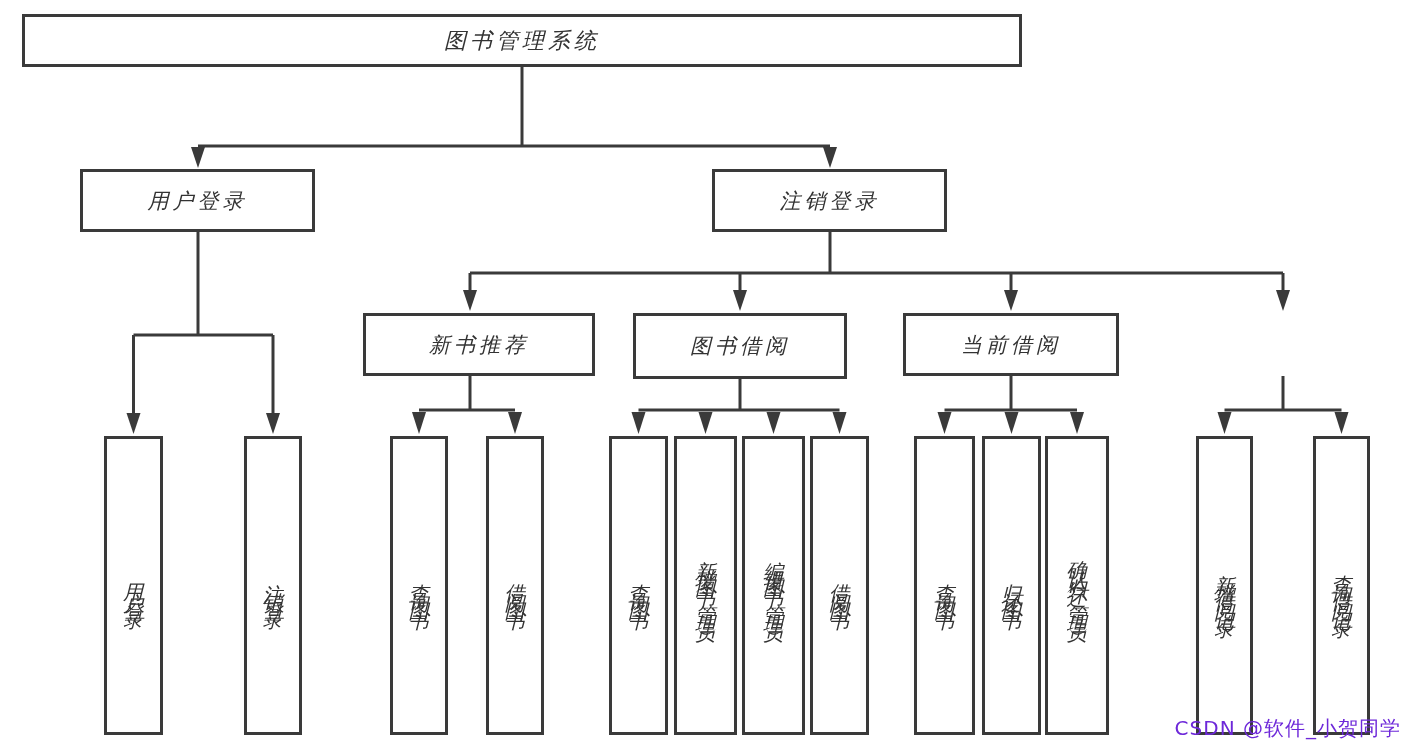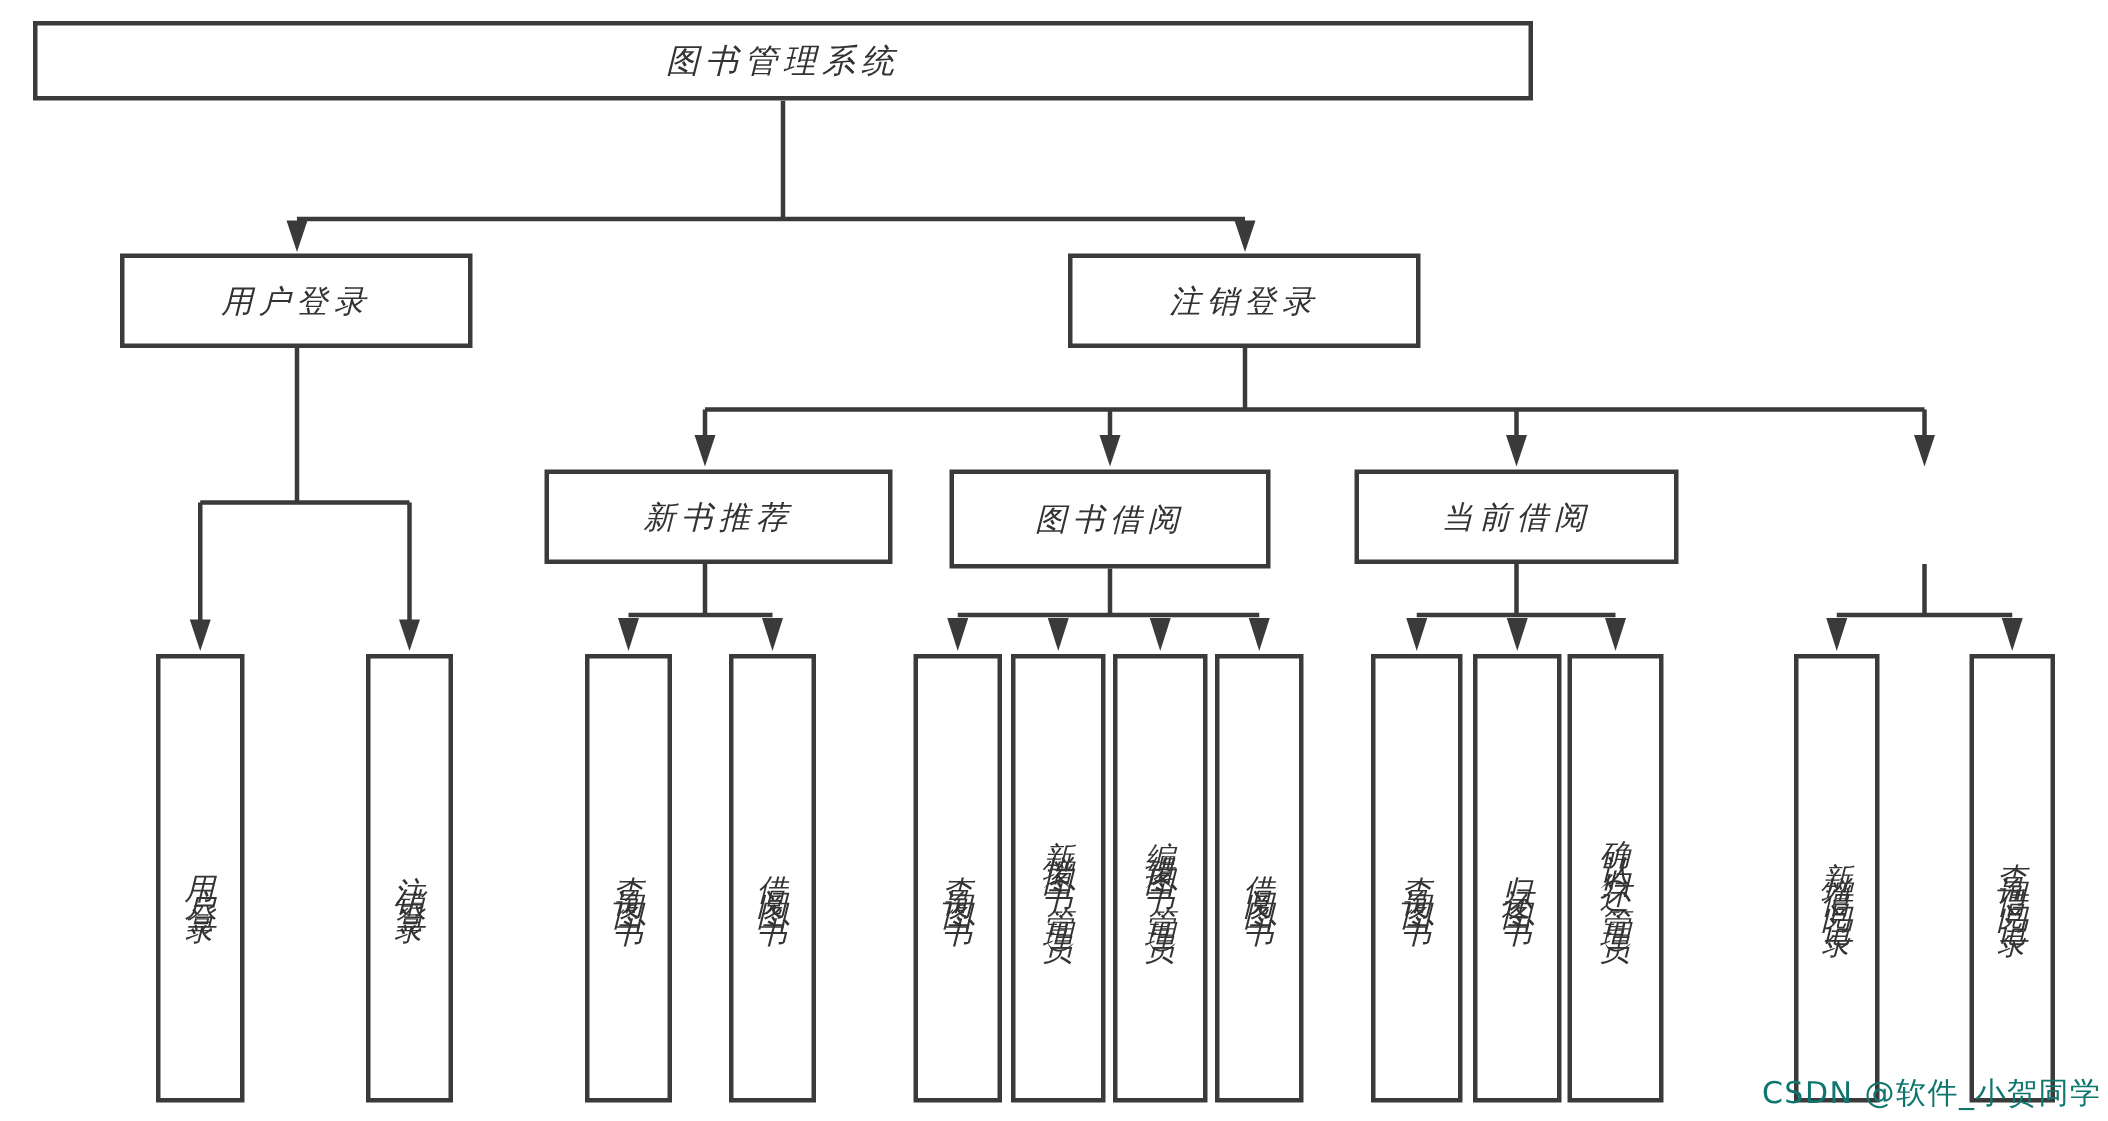--- a/index.html
+++ b/index.html
@@ -47,21 +47,21 @@
     font-size: 20px;
     letter-spacing: 9px;
     line-height: 1;
   }
   #watermark {
     position: absolute;
     right: 4px;
     bottom: 5px;
     font-size: 20px;
     letter-spacing: 1px;
-    color: #0f766e;
+    color: #6d28d9;
     white-space: nowrap;
   }
 </style>
 </head>
 <body>
 
 <div id="canvas">
 
   <svg id="connectors" viewBox="0 0 1405 747" xmlns="http://www.w3.org/2000/svg" fill="none" stroke="#3a3a3a" stroke-width="3">
 

